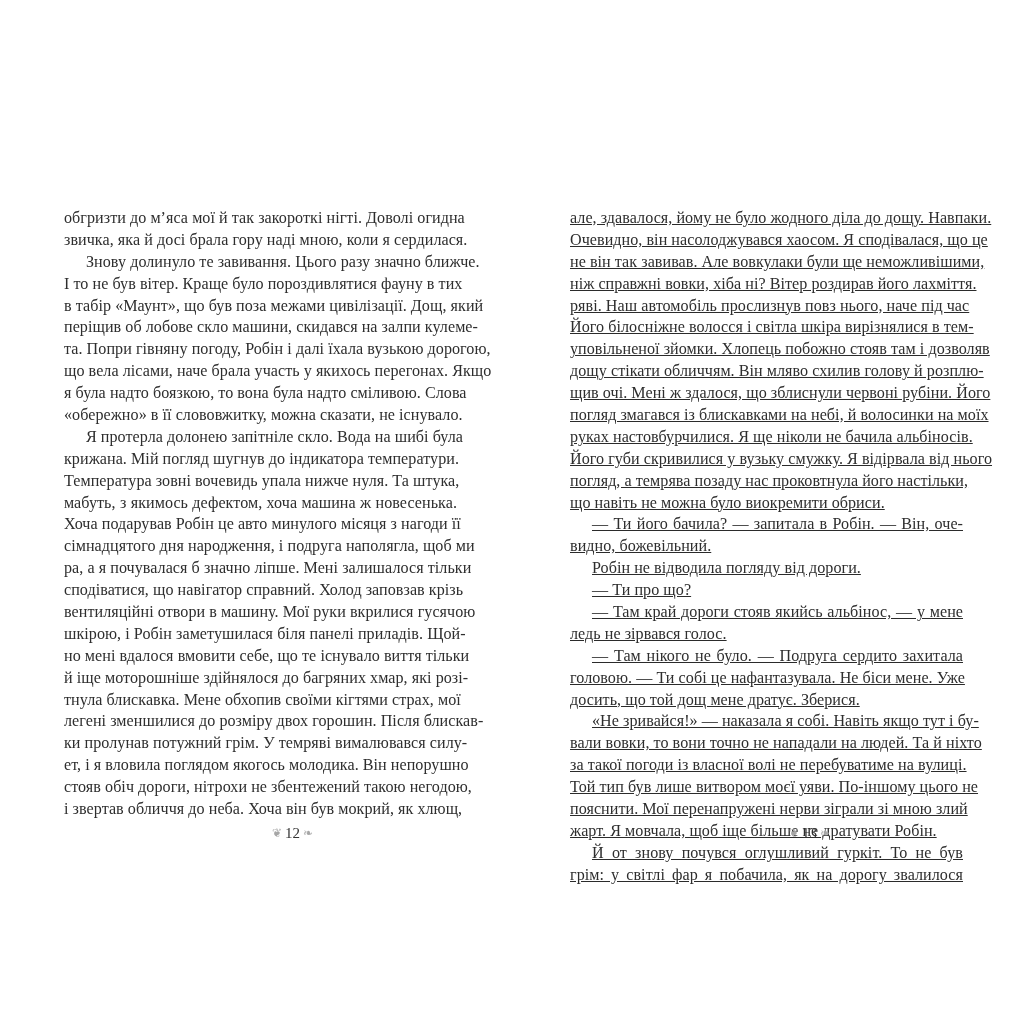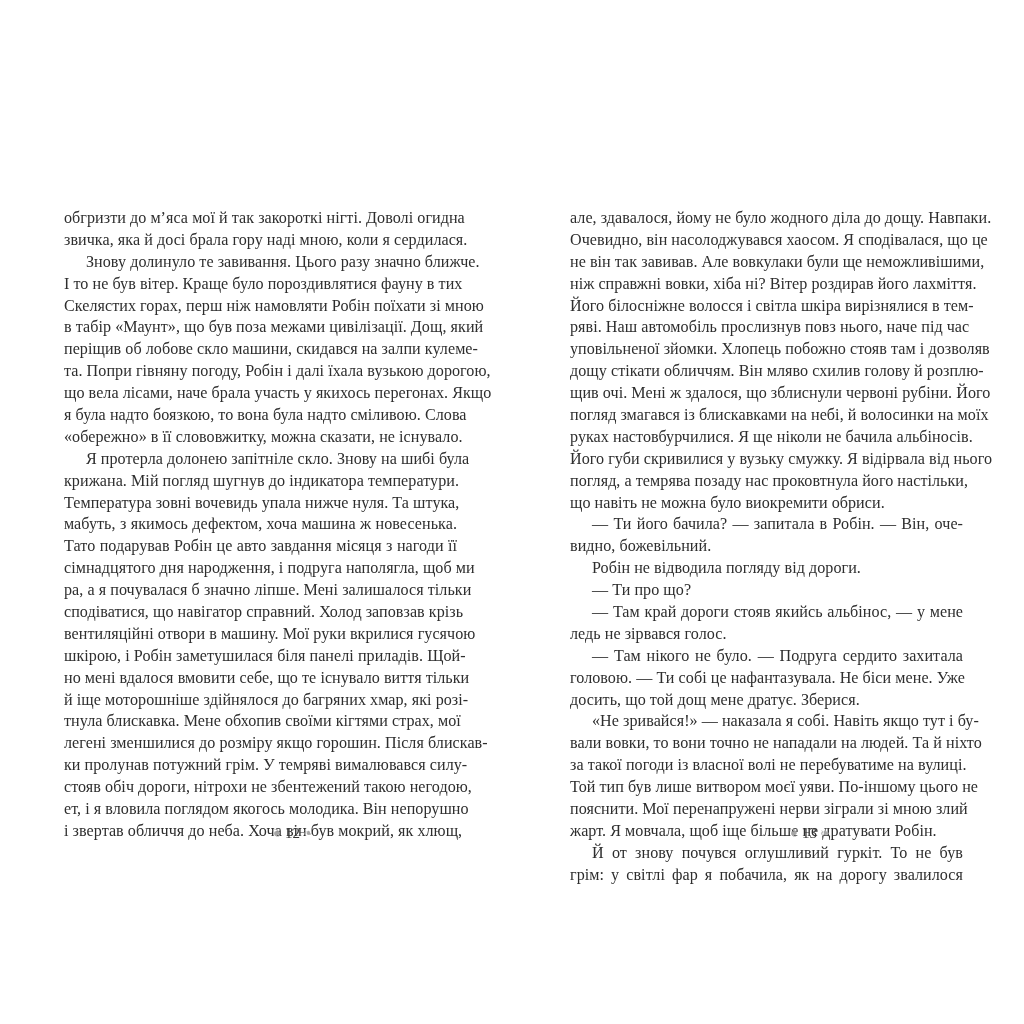--- a/index.html
+++ b/index.html
@@ -19,21 +19,21 @@
       position: absolute;
       left: 0; top: 0;
       width: 1024px; height: 1024px;
     }
     .page {
       position: absolute;
       top: 207px;
       width: 393px;
     }
     .page-left { left: 64px; }
-    .page-right { left: 570px; }
+    .page-right { left: 570px; text-decoration: underline; }
     .text-block {
       font-family: "Liberation Serif", "DejaVu Serif", serif;
       font-size: 16.1px;
       line-height: 21.9px;
       letter-spacing: 0.05px;
       color: #2e2e2e;
     }
     .line {
       display: block;
       white-space: nowrap;
@@ -68,56 +68,55 @@
 <body>
 
 <div class="spread">
 
   <div class="page page-left">
     <div class="text-block" id="left-text">
         <span class="line">обгризти до м’яса мої й так закороткі нігті. Доволі огидна</span>
         <span class="line last">звичка, яка й досі брала гору наді мною, коли я сердилася.</span>
         <span class="line indent">Знову долинуло те завивання. Цього разу значно ближче.</span>
         <span class="line">І то не був вітер. Краще було пороздивлятися фауну в тих</span>
-        <span class="line">Скелястих горах, перш ніж намовляти Робін поїхати зі мною</span>
         <span class="line">в табір «Маунт», що був поза межами цивілізації. Дощ, який</span>
         <span class="line">періщив об лобове скло машини, скидався на залпи кулеме-</span>
         <span class="line">та. Попри гівняну погоду, Робін і далі їхала вузькою дорогою,</span>
         <span class="line">що вела лісами, наче брала участь у якихось перегонах. Якщо</span>
         <span class="line">я була надто боязкою, то вона була надто сміливою. Слова</span>
         <span class="line last">«обережно» в її слововжитку, можна сказати, не існувало.</span>
-        <span class="line indent">Я протерла долонею запітніле скло. Знову на шибі була</span>
+        <span class="line indent">Я протерла долонею запітніле скло. Вода на шибі була</span>
         <span class="line">крижана. Мій погляд шугнув до індикатора температури.</span>
         <span class="line">Температура зовні вочевидь упала нижче нуля. Та штука,</span>
         <span class="line">мабуть, з якимось дефектом, хоча машина ж новесенька.</span>
-        <span class="line">Тато подарував Робін це авто завдання місяця з нагоди її</span>
+        <span class="line">Хоча подарував Робін це авто минулого місяця з нагоди її</span>
         <span class="line">сімнадцятого дня народження, і подруга наполягла, щоб ми</span>
         <span class="line">ра, а я почувалася б значно ліпше. Мені залишалося тільки</span>
         <span class="line">сподіватися, що навігатор справний. Холод заповзав крізь</span>
         <span class="line">вентиляційні отвори в машину. Мої руки вкрилися гусячою</span>
         <span class="line">шкірою, і Робін заметушилася біля панелі приладів. Щой-</span>
         <span class="line">но мені вдалося вмовити себе, що те існувало виття тільки</span>
         <span class="line">й іще моторошніше здійнялося до багряних хмар, які розі-</span>
         <span class="line">тнула блискавка. Мене обхопив своїми кігтями страх, мої</span>
-        <span class="line">легені зменшилися до розміру якщо горошин. Після блискав-</span>
+        <span class="line">легені зменшилися до розміру двох горошин. Після блискав-</span>
         <span class="line">ки пролунав потужний грім. У темряві вималювався силу-</span>
+        <span class="line">ет, і я вловила поглядом якогось молодика. Він непорушно</span>
         <span class="line">стояв обіч дороги, нітрохи не збентежений такою негодою,</span>
-        <span class="line">ет, і я вловила поглядом якогось молодика. Він непорушно</span>
         <span class="line">і звертав обличчя до неба. Хоча він був мокрий, як хлющ,</span>
       </div>
   </div>
 
   <div class="page page-right">
     <div class="text-block" id="right-text">
         <span class="line">але, здавалося, йому не було жодного діла до дощу. Навпаки.</span>
         <span class="line">Очевидно, він насолоджувався хаосом. Я сподівалася, що це</span>
         <span class="line">не він так завивав. Але вовкулаки були ще неможливішими,</span>
         <span class="line">ніж справжні вовки, хіба ні? Вітер роздирав його лахміття.</span>
+        <span class="line">ряві. Наш автомобіль прослизнув повз нього, наче під час</span>
         <span class="line">Його білосніжне волосся і світла шкіра вирізнялися в тем-</span>
-        <span class="line">ряві. Наш автомобіль прослизнув повз нього, наче під час</span>
         <span class="line">уповільненої зйомки. Хлопець побожно стояв там і дозволяв</span>
         <span class="line">дощу стікати обличчям. Він мляво схилив голову й розплю-</span>
         <span class="line">щив очі. Мені ж здалося, що зблиснули червоні рубіни. Його</span>
         <span class="line">погляд змагався із блискавками на небі, й волосинки на моїх</span>
         <span class="line">руках настовбурчилися. Я ще ніколи не бачила альбіносів.</span>
         <span class="line">Його губи скривилися у вузьку смужку. Я відірвала від нього</span>
         <span class="line">погляд, а темрява позаду нас проковтнула його настільки,</span>
         <span class="line last">що навіть не можна було виокремити обриси.</span>
         <span class="line indent">— Ти його бачила? — запитала в Робін. — Він, оче-</span>
         <span class="line last">видно, божевільний.</span>

